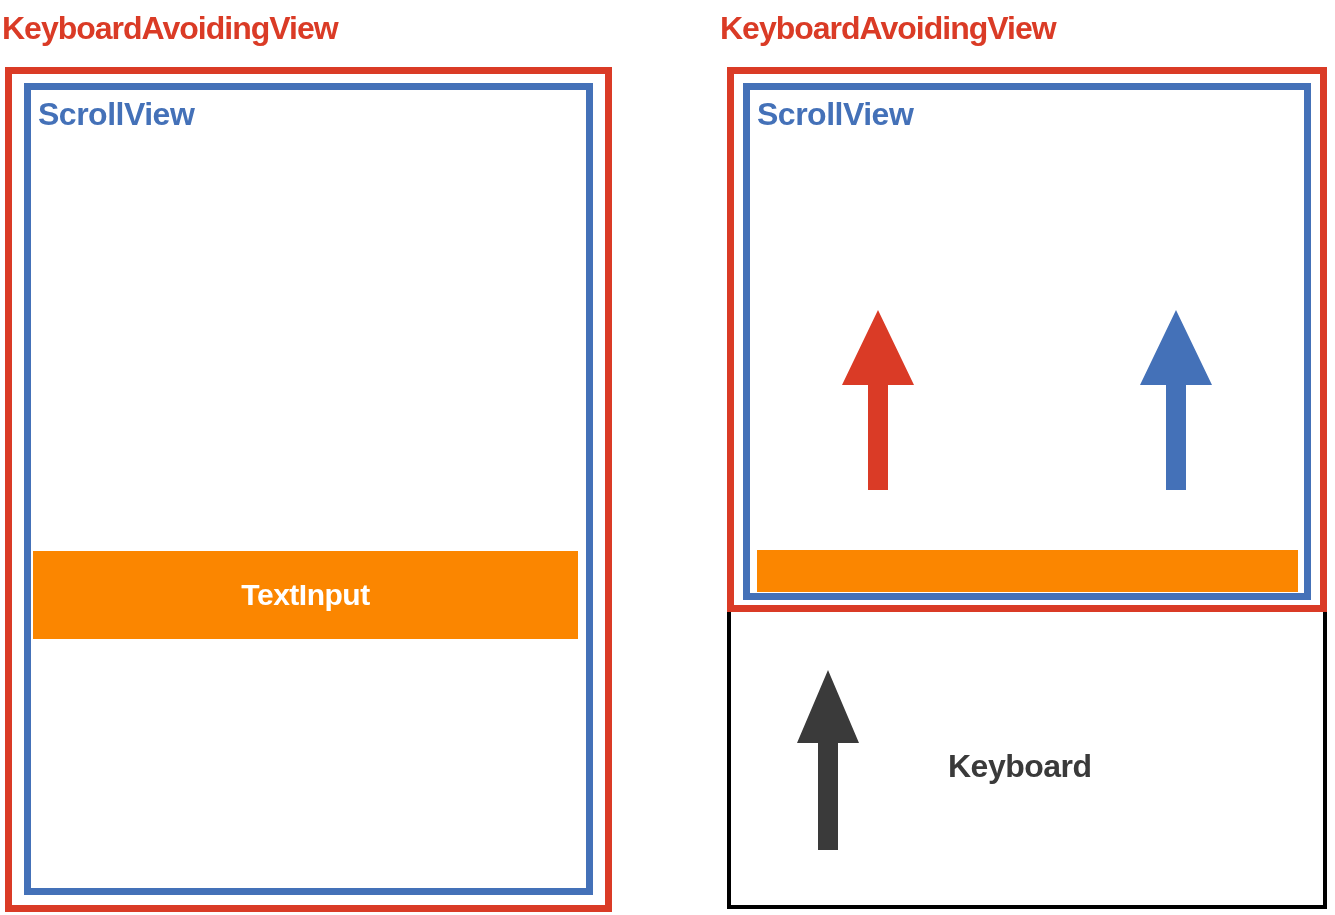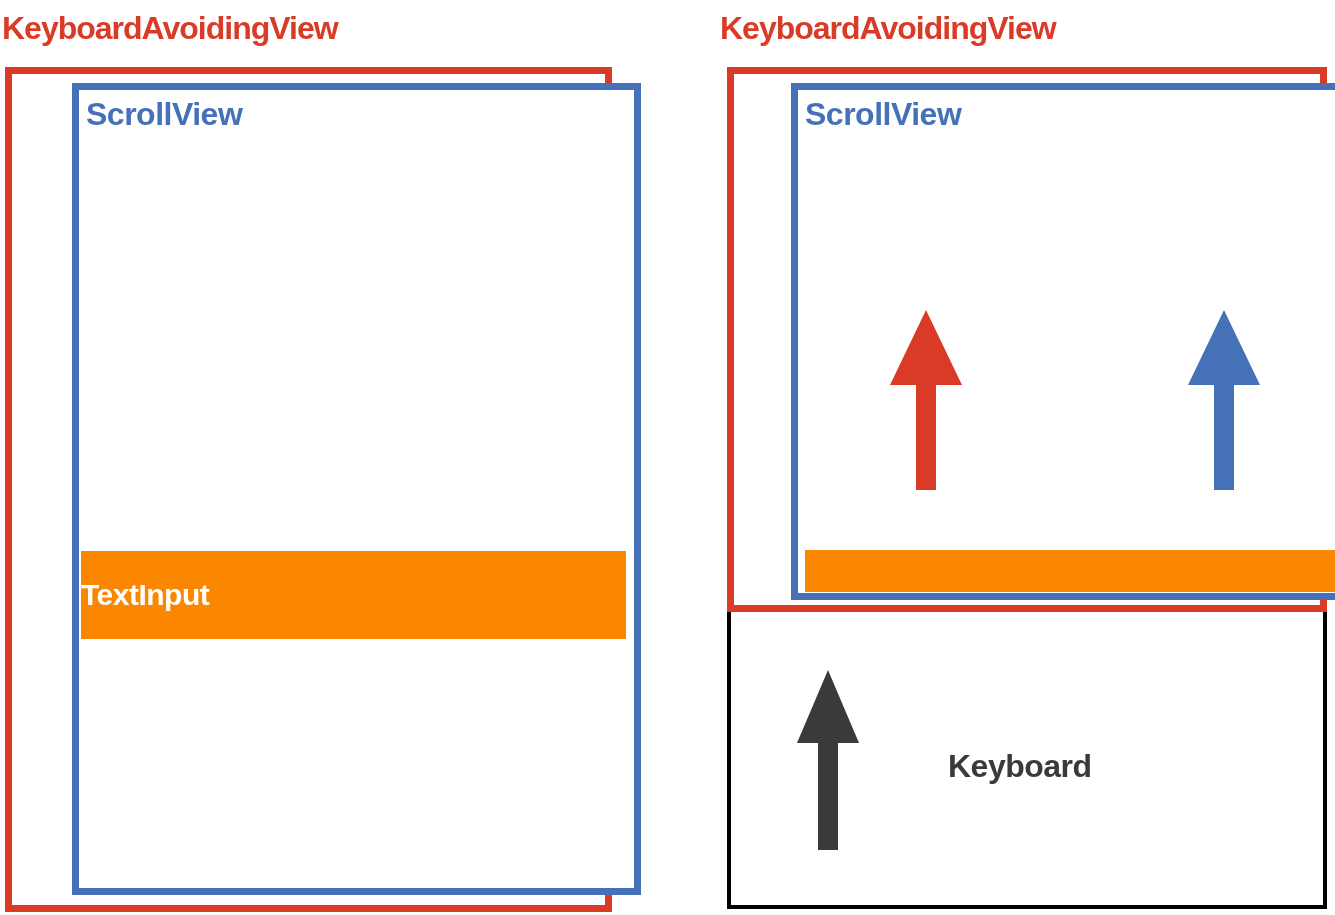--- a/index.html
+++ b/index.html
@@ -30,21 +30,20 @@
     border: 7px solid #da3b26;
     background: #ffffff;
   }
   .kav-left  { left: 5px;   top: 67px; width: 607px; height: 845px; }
   .kav-right { left: 727px; top: 67px; width: 600px; height: 545px; z-index: 2; }
 
   .scroll-box {
     position: absolute;
     border: 7px solid #4471b8;
     background: #ffffff;
-    margin-left: 48px;
   }
   .scroll-left  { left: 12px; top: 9px; width: 569px; height: 812px; }
   .scroll-right { left: 9px;  top: 9px; width: 568px; height: 517px; }
 
   .scroll-label {
     position: absolute;
     left: 7px; top: 6px;
     font-size: 32px;
     font-weight: bold;
     letter-spacing: -0.5px;
@@ -52,20 +51,21 @@
     white-space: nowrap;
   }
 
   .textinput-bar {
     position: absolute;
     left: 2px; top: 461px;
     width: 545px; height: 88px;
     background: #fb8600;
     display: flex;
     align-items: center;
+    justify-content: center;
     font-size: 30px;
     font-weight: bold;
     letter-spacing: -0.5px;
     color: #ffffff;
   }
 
   .content-bar {
     position: absolute;
     left: 7px; top: 460px;
     width: 541px; height: 42px;

